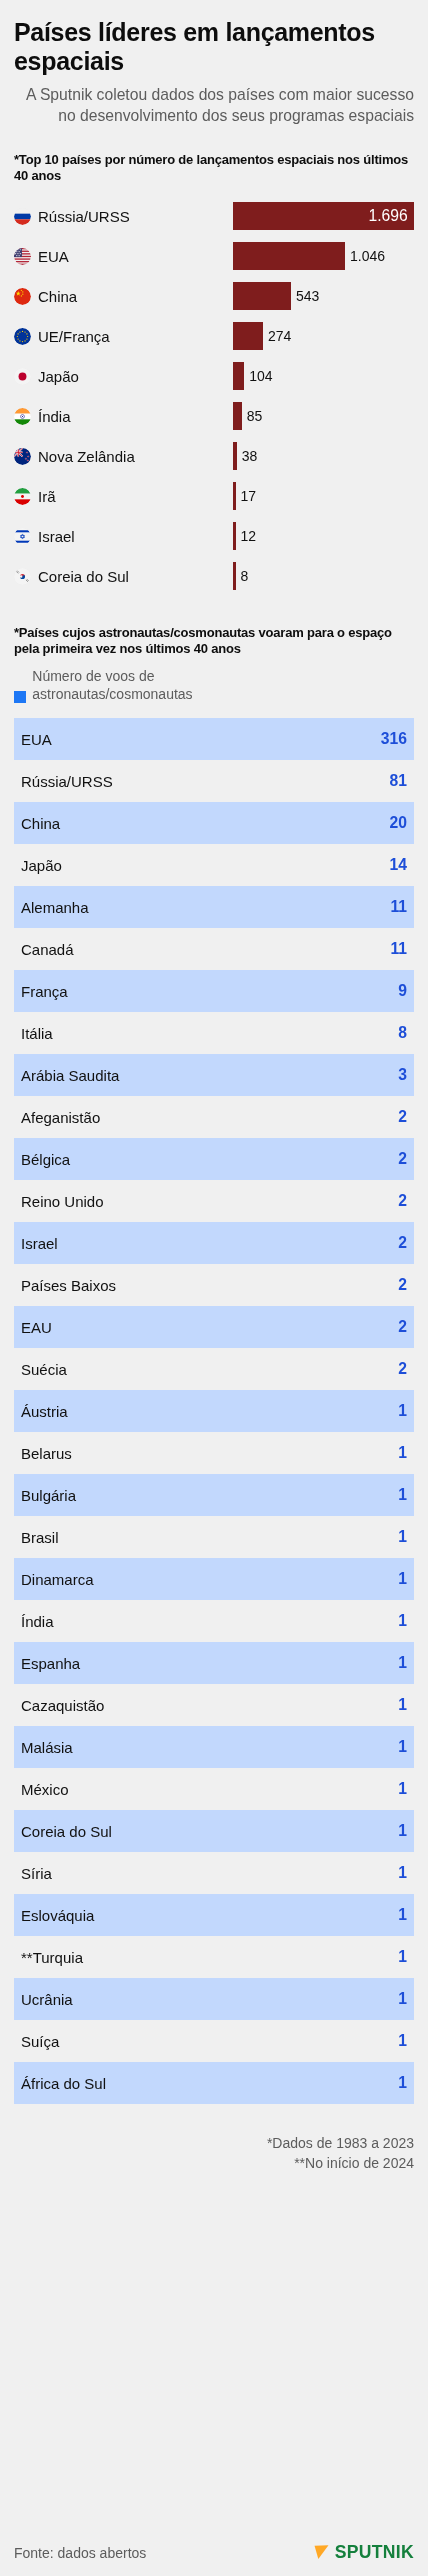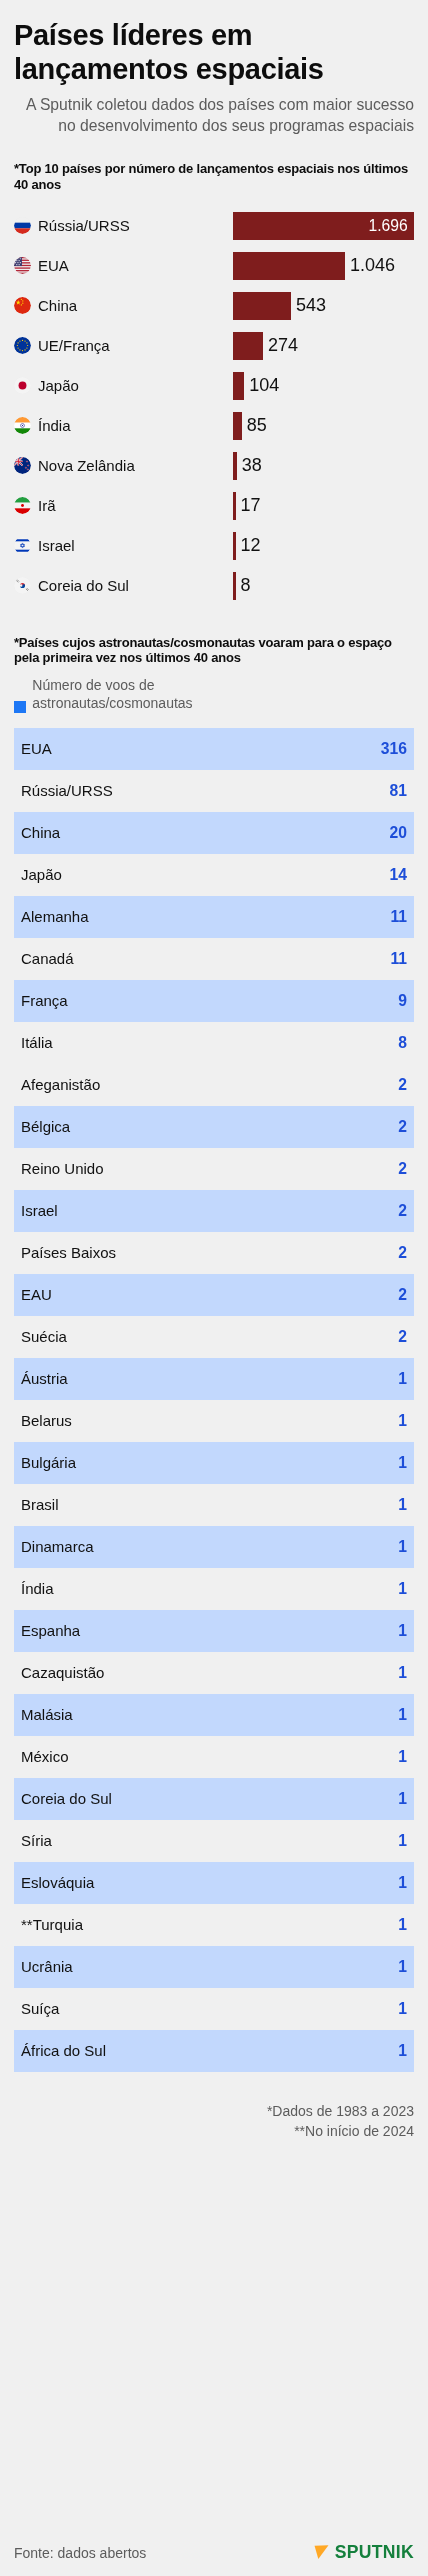--- a/index.html
+++ b/index.html
@@ -8,21 +8,21 @@
     background:#f0f0f0;
     font-family:"Liberation Sans", sans-serif;
     color:#111;
     width:428px; height:2576px;
     position:relative; overflow:hidden;
   }
   .page { width:428px; height:2576px; padding:0 14px; position:relative; }
 
   
   .title {
-    font-size:29px; font-weight:bold; line-height:1.18;
+    font-size:25px; font-weight:bold; line-height:1.18;
     letter-spacing:-0.3px; color:#0d0d0d;
     padding-top:17.6px;
   }
   .subtitle {
     font-size:15.7px; line-height:1.32; color:#5c5c5c;
     margin-top:8.8px; font-weight:400;text-align:right;
   }
   .section-head {
     font-size:13px; font-weight:bold; line-height:1.22;
     color:#0d0d0d; letter-spacing:-0.2px;
@@ -50,21 +50,21 @@
     height:100%; display:flex; align-items:center;
   }
   .bar-fill {
     background:#7f1d1d; height:28px; display:flex; align-items:center;
     justify-content:flex-end;
   }
   .bar-val-in {
     color:#ffffff; font-size:15.7px; padding-right:6.3px; font-weight:400;
   }
   .bar-val-out {
-    color:#111; font-size:18px; padding-left:5px; font-weight:400;
+    color:#111; font-size:14px; padding-left:5px; font-weight:400;
     white-space:nowrap;
   }
 
   
   .legend { display:flex; align-items:flex-end; margin-top:10px; }
   .legend-swatch {
     width:12px; height:12px; background:#1d77f5; flex:0 0 12px;
     margin-top:3.8px;
   }
   .legend-label {
@@ -413,20 +413,24 @@
         <span class="tval">11</span>
       </div>
       <div class="trow alt">
         <span class="tname">França</span>
         <span class="tval">9</span>
       </div>
       <div class="trow">
         <span class="tname">Itália</span>
         <span class="tval">8</span>
       </div>
+      <div class="trow alt">
+        <span class="tname">Arábia Saudita</span>
+        <span class="tval">3</span>
+      </div>
       <div class="trow">
         <span class="tname">Afeganistão</span>
         <span class="tval">2</span>
       </div>
       <div class="trow alt">
         <span class="tname">Bélgica</span>
         <span class="tval">2</span>
       </div>
       <div class="trow">
         <span class="tname">Reino Unido</span>

